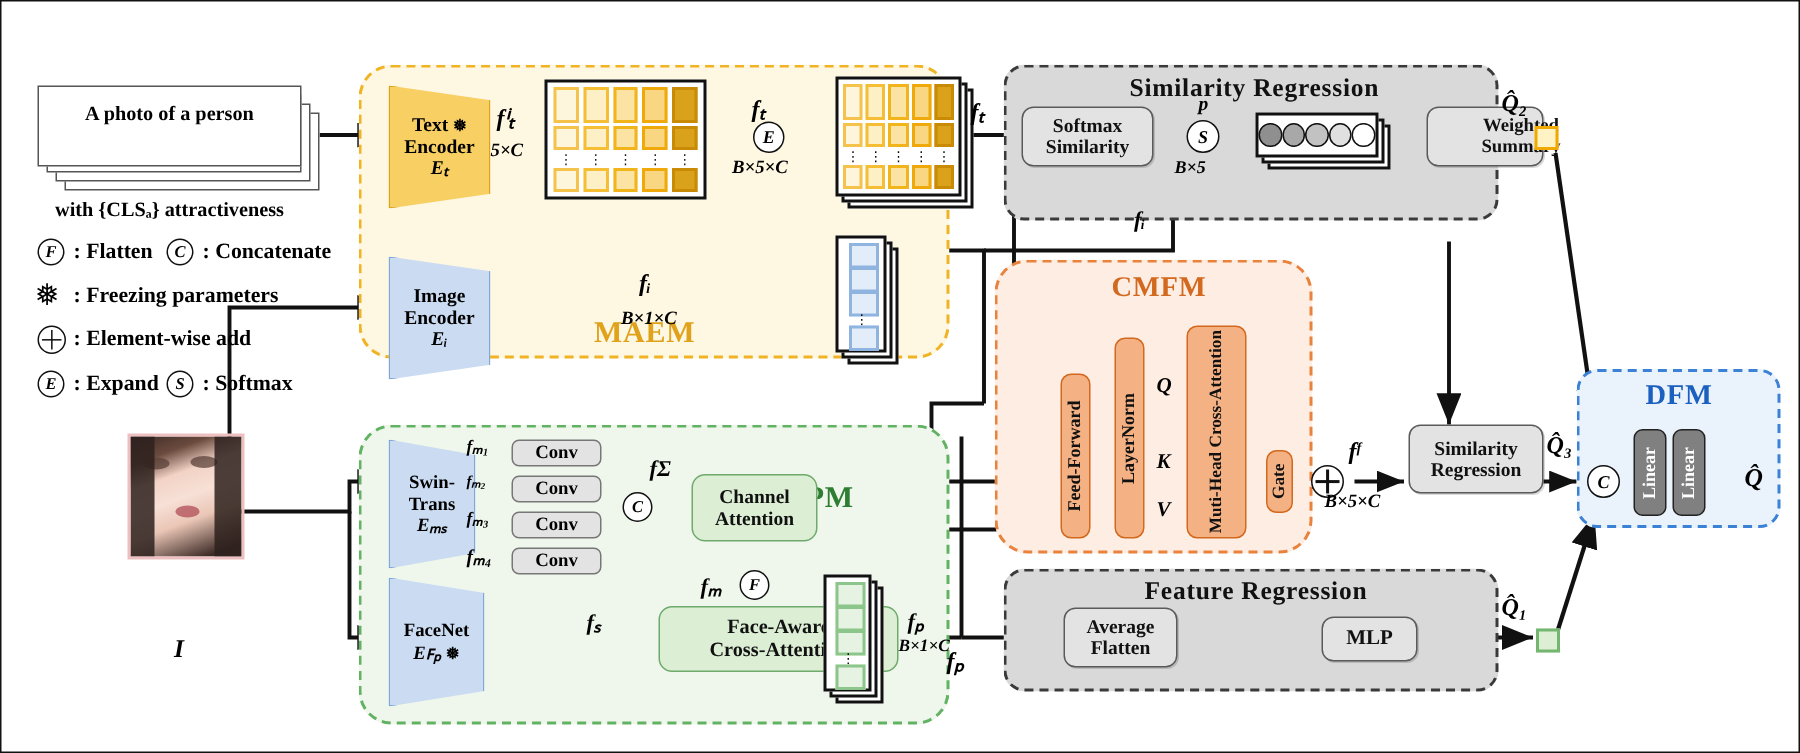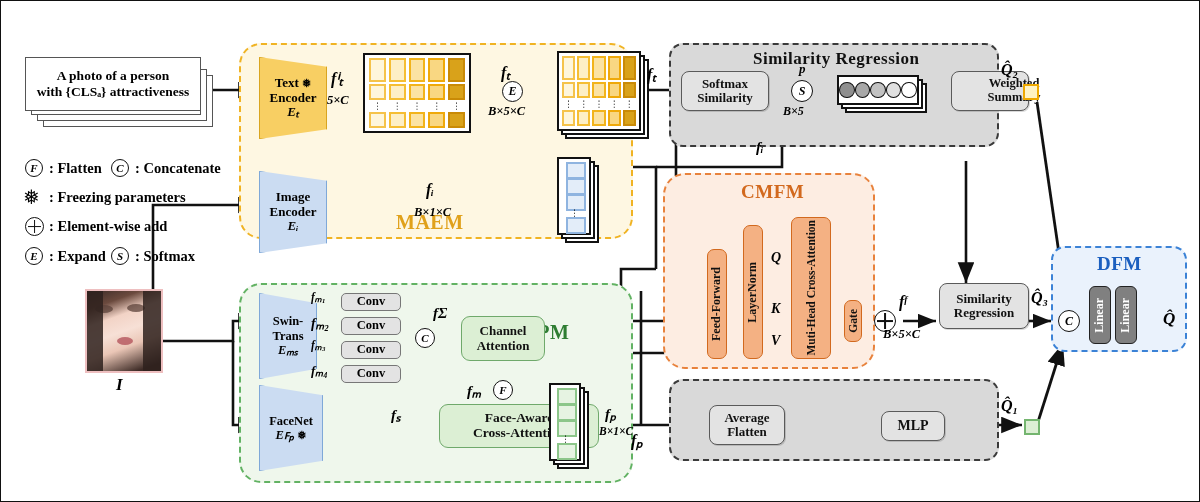--- a/index.html
+++ b/index.html
@@ -1,20 +1,20 @@
 <!DOCTYPE html>
 <html><head>
 <meta charset="utf-8">
 <style>
   html,body{margin:0;padding:0;background:#fff;}
   body{font-family:"Liberation Serif",serif;}
   #root{position:relative;width:1200px;height:502px;background:#fff;border:1.5px solid #111;box-sizing:border-box;overflow:hidden;}
   .abs{position:absolute;}
   .ctr{display:flex;align-items:center;justify-content:center;text-align:center;}
-  .bold{font-weight:bold;}
+  .bold{font-weight:bold;margin-top:48px;}
   .it{font-style:italic;}
 
   
   .mod{position:absolute;box-sizing:border-box;}
   .mod-maem{border:2px dashed #F0B323;background:#FEF7E2;border-radius:22px;}
   .mod-papm{border:2px dashed #62B263;background:#EFF7EC;border-radius:22px;}
   .mod-cmfm{border:2px dashed #E8823C;background:#FDEDE2;border-radius:22px;}
   .mod-dfm{border:2px dashed #3B82D6;background:#EAF2FC;border-radius:14px;}
   .mod-gray{border:2px dashed #3a3a3a;background:#D9D9D9;border-radius:14px;}
 
@@ -396,21 +396,21 @@
 
   <div class="trap trap-blue trap-shape" style="left:258px;top:384px;width:62px;height:84px;flex-direction:column;font-size:12.5px;">
     <div>FaceNet</div>
     <div style="position:relative;">
       <span class="it">Eꜰₚ</span>
       <span style="font-size:11px;">❅</span>
     </div>
   </div>
 
   <div class="lbl" style="left:310px;top:288px;font-size:11.5px;">fₘ₁</div>
-  <div class="lbl" style="left:310px;top:312px;font-size:14px;font-style:italic;">fₘ₂</div>
+  <div class="lbl" style="left:310px;top:312px;font-size:10px;font-style:italic;">fₘ₂</div>
   <div class="lbl" style="left:310px;top:336px;font-size:11.5px;">fₘ₃</div>
   <div class="lbl" style="left:310px;top:360px;font-size:13px;">fₘ₄</div>
 
   <div class="box box-convs" style="left:340px;top:292px;width:60px;height:18px;">
     <span>Conv</span>
   </div>
   <div class="box box-convs" style="left:340px;top:316px;width:60px;height:18px;">
     <span>Conv</span>
   </div>
   <div class="box box-convs" style="left:340px;top:340px;width:60px;height:18px;">
@@ -448,20 +448,21 @@
     <div style="position:absolute;left:8px;top:5px;width:16px;height:13px;border:2px solid #8CC68A;background:#E6F3E2;"></div>
     <div style="position:absolute;left:8px;top:21px;width:16px;height:13px;border:2px solid #8CC68A;background:#E6F3E2;"></div>
     <div style="position:absolute;left:8px;top:37px;width:16px;height:13px;border:2px solid #8CC68A;background:#E6F3E2;"></div>
     <div style="position:absolute;left:12px;top:51px;font-size:9px;">⋮</div>
     <div style="position:absolute;left:8px;top:60px;width:16px;height:13px;border:2px solid #8CC68A;background:#E6F3E2;"></div>
   </div>
 
   <div class="lbl" style="left:630px;top:428px;font-size:16px;">fₚ</div>
 
   <div class="mod mod-gray" style="left:668px;top:378px;width:330px;height:82px;"></div>
+  <div class="mod-title t-gray" style="left:762px;top:383px;">Feature Regression</div>
 
   <div class="box box-gray" style="left:708px;top:404px;width:76px;height:40px;flex-direction:column;font-size:13px;">
     <div>Average</div>
     <div>Flatten</div>
   </div>
   <div class="box box-gray" style="left:880px;top:410px;width:64px;height:30px;font-size:14px;">
     <span>MLP</span>
   </div>
   <div class="lbl-up it" style="left:1000px;top:396px;font-size:16px;">Q̂₁</div>
   <div class="sq sq-g" style="left:1023px;top:418px;width:16px;height:16px;"></div>

